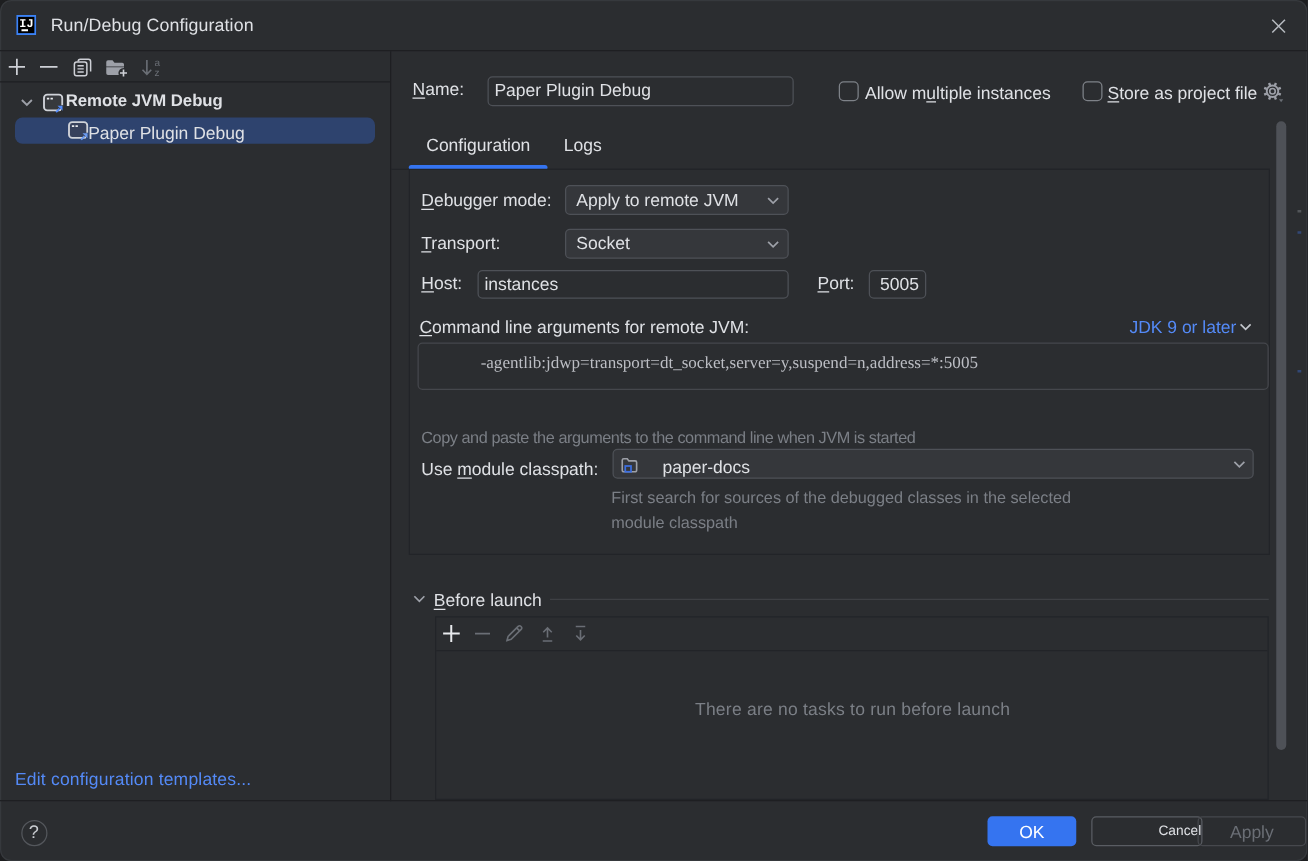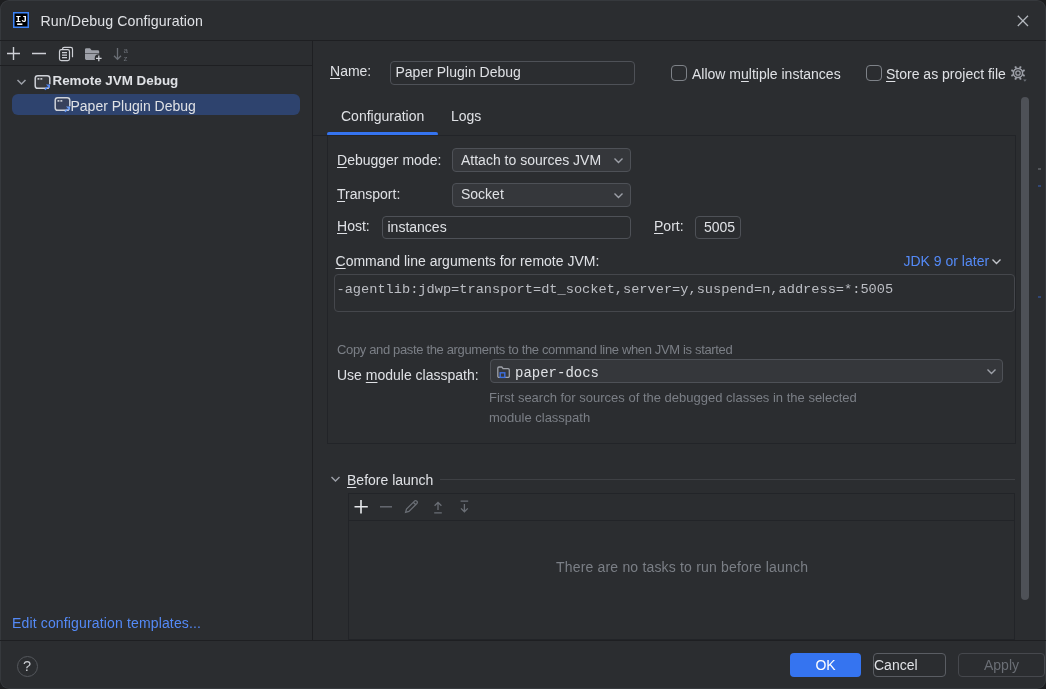--- a/index.html
+++ b/index.html
@@ -96,21 +96,21 @@
 
 <div class="lbl" style="left:341px;top:107.5px;">Configuration</div>
 <div class="lbl" style="left:451px;top:107.5px;">Logs</div>
 <div class="hline" style="left:313px;top:135px;width:703px;background:#222428;"></div>
 <div class="abs" style="left:327px;top:132px;width:111px;height:4px;background:#3574f0;border-radius:2px;"></div>
 
 <div class="abs" style="left:327px;top:135px;width:689px;height:309px;border:1px solid #222428;box-sizing:border-box;"></div>
 
 <div class="lbl" style="left:337px;top:152px;"><u>D</u>ebugger mode:</div>
 <div class="combo" style="left:452px;top:148px;width:179px;height:24px;"></div>
-<div class="lbl" style="left:461px;top:152px;">Attach to sources JVM</div>
+<div class="lbl" style="left:461px;top:152px;">Apply to remote JVM</div>
 <svg class="abs" style="left:613px;top:157px;" width="11" height="7" viewBox="0 0 11 7">
       <path d="M1.5 1.5 L5.5 5.5 L9.5 1.5" stroke="#9da0a8" stroke-width="1.4" fill="none"></path>
     </svg>
 
 <div class="lbl" style="left:337px;top:186px;"><u>T</u>ransport:</div>
 <div class="combo" style="left:452px;top:183px;width:179px;height:24px;"></div>
 <div class="lbl" style="left:461px;top:186px;">Socket</div>
 <svg class="abs" style="left:613px;top:192px;" width="11" height="7" viewBox="0 0 11 7">
       <path d="M1.5 1.5 L5.5 5.5 L9.5 1.5" stroke="#9da0a8" stroke-width="1.4" fill="none"></path>
     </svg>
@@ -122,30 +122,30 @@
 <div class="field" style="left:695px;top:216px;width:46px;height:23px;"></div>
 <div class="lbl" style="left:704px;top:218.5px;">5005</div>
 
 <div class="lbl" style="left:335.5px;top:252.5px;"><u>C</u>ommand line arguments for remote JVM:</div>
 <div class="abs" style="left:903.5px;top:252.5px;font-size:14px;color:#548af7;">JDK 9 or later</div>
 <svg class="abs" style="left:991px;top:258px;" width="11" height="7" viewBox="0 0 11 7">
       <path d="M1.5 1.5 L5.5 5.5 L9.5 1.5" stroke="#c2c5cb" stroke-width="1.4" fill="none"></path>
     </svg>
 
 <div class="field" style="left:334px;top:274px;width:681px;height:38px;border-color:#45474c;"></div>
-<div class="abs" style="left:336.5px;top:282px;font-family:Liberation Mono, monospace;font-size:13.65px;color:#bcbec4;white-space:nowrap;">-agentlib:jdwp=transport=dt_socket,server=y,suspend=n,address=*:5005</div>
+<div class="abs" style="left:336.5px;top:282px;font-family:Liberation Serif, serif;font-size:13.65px;color:#bcbec4;white-space:nowrap;padding-left:48px;">-agentlib:jdwp=transport=dt_socket,server=y,suspend=n,address=*:5005</div>
 <div class="hint" style="left:337px;top:320px;letter-spacing:-0.35px;margin-top:22px;">Copy and paste the arguments to the command line when JVM is started</div>
 
 <div class="lbl" style="left:337px;top:366.5px;">Use <u>m</u>odule classpath:</div>
 <div class="combo" style="left:490px;top:359px;width:513px;height:24px;"></div>
 <svg class="abs" style="left:496px;top:365px;" width="15" height="15" viewBox="0 0 15 15">
   <path d="M1.8 3.2 a1.2 1.2 0 0 1 1.2-1.2 h2.8 l1.3 1.7 h5 a1.2 1.2 0 0 1 1.2 1.2 v6.3 a1.2 1.2 0 0 1-1.2 1.2 h-9.1 a1.2 1.2 0 0 1-1.2-1.2 z" fill="none" stroke="#9da0a8" stroke-width="1.3"></path>
   <rect x="4.2" y="7.8" width="4.6" height="4.6" fill="#35373b" stroke="#3d6fe0" stroke-width="1.4"></rect>
 </svg>
-<div class="lbl" style="left:515px;top:365px;font-family:Liberation Mono, monospace;">paper-docs</div>
+<div class="lbl" style="left:530px;top:365px;">paper-docs</div>
 <svg class="abs" style="left:986px;top:368px;" width="11" height="7" viewBox="0 0 11 7">
       <path d="M1.5 1.5 L5.5 5.5 L9.5 1.5" stroke="#9da0a8" stroke-width="1.4" fill="none"></path>
     </svg>
 <div class="hint" style="left:489px;top:390px;">First search for sources of the debugged classes in the selected</div>
 <div class="hint" style="left:489px;top:410px;">module classpath</div>
 
 <svg class="abs" style="left:330px;top:475px;" width="11" height="8" viewBox="0 0 11 8">
       <path d="M1.5 2 L5.5 6 L9.5 2" stroke="#9da0a8" stroke-width="1.4" fill="none"></path>
     </svg>
 <div class="lbl" style="left:347px;top:472px;"><u>B</u>efore launch</div>
@@ -169,16 +169,16 @@
 <div class="lbl" style="left:556px;top:559px;color:#7b7f86;letter-spacing:.18px;">There are no tasks to run before launch</div>
 
 <div class="abs" style="left:1021px;top:97px;width:8px;height:503px;background:#4e5157;border-radius:4px;"></div>
 <div class="abs" style="left:1038px;top:168px;width:3px;height:2px;background:#9aa0a6;opacity:.35;"></div>
 <div class="abs" style="left:1038px;top:185px;width:3px;height:2px;background:#3b6ddf;opacity:.4;"></div>
 <div class="abs" style="left:1038px;top:296px;width:3px;height:2px;background:#3b6ddf;opacity:.4;"></div>
 
 <div class="hline" style="left:0;top:640px;width:1046px;"></div>
 <div class="abs" style="left:16.5px;top:656px;width:21px;height:21px;border:1.2px solid #54575c;border-radius:50%;box-sizing:border-box;text-align:center;font-size:14.5px;color:#c8cbd0;line-height:19px;">?</div>
 <div class="abs" style="left:790px;top:653px;width:71px;height:24px;background:#3574f0;border-radius:4px;text-align:center;font-size:14px;color:#fff;line-height:24px;">OK</div>
-<div class="abs" style="left:873px;top:653px;width:73px;height:24px;border:1px solid #5a5d63;border-radius:4px;box-sizing:border-box;text-align:left;font-size:14px;color:#dfe1e5;line-height:22px;">Cancel</div>
+<div class="abs" style="left:873px;top:653px;width:89px;height:24px;border:1px solid #5a5d63;border-radius:4px;box-sizing:border-box;text-align:right;font-size:11px;color:#dfe1e5;line-height:22px;">Cancel</div>
 <div class="abs" style="left:958px;top:653px;width:87px;height:24px;border:1px solid #46484d;border-radius:4px;box-sizing:border-box;text-align:center;font-size:14px;color:#6a6e75;line-height:22px;">Apply</div>
 
 </div>
 
 </body></html>

